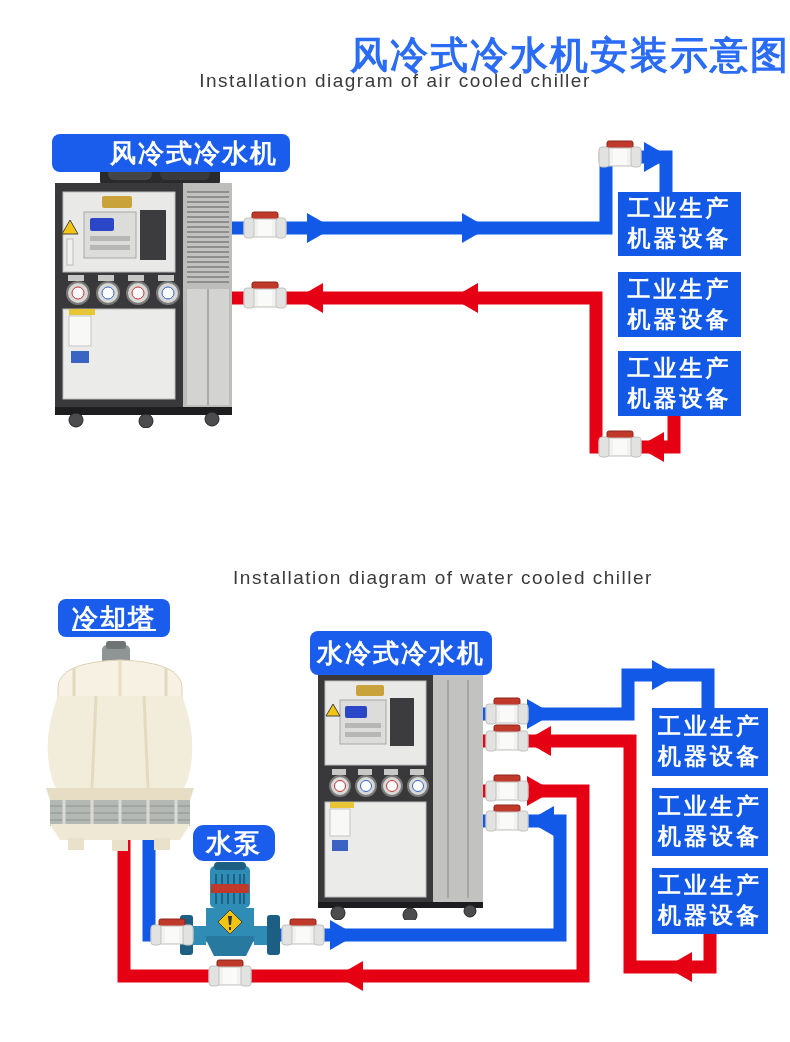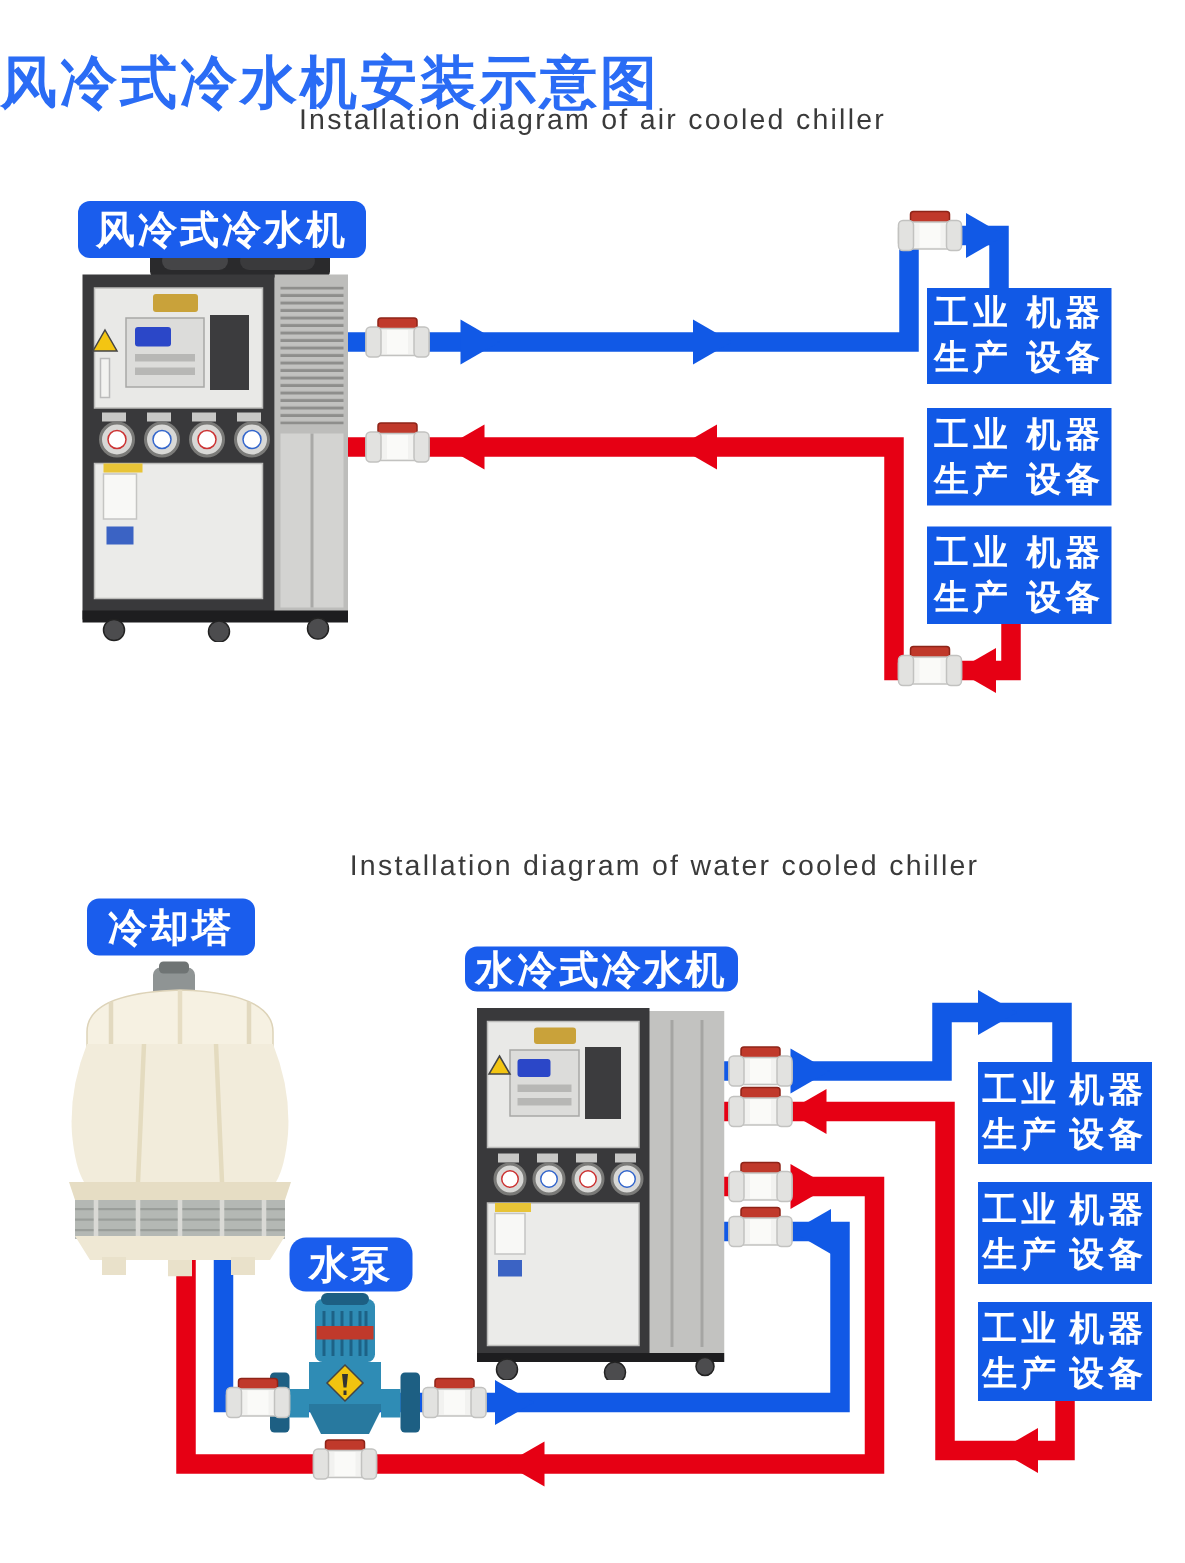--- a/index.html
+++ b/index.html
@@ -3,38 +3,38 @@
 <meta charset="utf-8">
 <style>
   html,body{margin:0;padding:0;background:#fff;}
   #stage{
     position:relative;width:790px;height:1042px;background:#ffffff;
     font-family:"Liberation Sans","DejaVu Sans",sans-serif;
     overflow:hidden;
   }
   .abs{position:absolute;}
   .section-title{
-    left:0;top:30px;width:790px;text-align:left;
+    left:0;top:30px;width:790px;text-align:right;
     font-size:38px;font-weight:bold;color:#2a6cf5;letter-spacing:2px;
   }
   .section-title.bottom{top:520px;}
   .section-subtitle{
     left:0;top:70px;width:790px;text-align:center;
     font-size:19px;color:#3a3a3a;letter-spacing:1.5px;font-weight:500;
   }
   .section-subtitle.bottom{top:567px;margin-left:48px;}
   .tag-label{
     background:#1a5ded;color:#fff;border-radius:8px;
     font-size:26px;font-weight:bold;letter-spacing:2px;
     display:flex;align-items:center;justify-content:center;
     z-index:40;
   }
   .equip-box{
     background:#1159e6;color:#ffffff;z-index:30;
-    display:flex;flex-direction:row;align-items:center;justify-content:center;
+    display:flex;flex-direction:column;align-items:center;justify-content:center;
     font-size:23px;font-weight:bold;letter-spacing:3px;line-height:1.3;
     text-align:center;
   }
   svg{display:block;}
   #pipes-layer{left:0;top:0;z-index:5;}
   .art{z-index:10;}
   #valves-layer{left:0;top:0;z-index:20;}
 </style>
 </head>
 <body>
@@ -269,39 +269,39 @@
     <use href="#ball-valve" x="230" y="976"></use>
     <use href="#ball-valve" x="507" y="714"></use>
     <use href="#ball-valve" x="507" y="741"></use>
     <use href="#ball-valve" x="507" y="791"></use>
     <use href="#ball-valve" x="507" y="821"></use>
   </svg>
 
   <div class="abs section-title">风冷式冷水机安装示意图</div>
   <div class="abs section-subtitle">Installation diagram of air cooled chiller</div>
 
-  <div class="abs tag-label" style="left:52px;top:134px;width:192px;height:38px;">风冷式冷水机</div>
+  <div class="abs tag-label" style="left:52px;top:134px;width:192px;height:38px;padding-left:46px;">风冷式冷水机</div>
 
   <div class="abs equip-box" style="left:618px;top:192px;width:123px;height:64px;">
     <span>工业生产</span>
     <span>机器设备</span>
   </div>
   <div class="abs equip-box" style="left:618px;top:272px;width:123px;height:65px;">
     <span>工业生产</span>
     <span>机器设备</span>
   </div>
   <div class="abs equip-box" style="left:618px;top:351px;width:123px;height:65px;">
     <span>工业生产</span>
     <span>机器设备</span>
   </div>
 
   <div class="abs section-subtitle bottom">Installation diagram of water cooled chiller</div>
 
-  <div class="abs tag-label" style="left:58px;top:599px;width:112px;height:38px;">冷却塔</div>
-  <div class="abs tag-label" style="left:310px;top:631px;width:182px;height:30px;">水冷式冷水机</div>
+  <div class="abs tag-label" style="left:58px;top:599px;width:112px;height:38px;text-decoration:underline;">冷却塔</div>
+  <div class="abs tag-label" style="left:310px;top:631px;width:182px;height:44px;">水冷式冷水机</div>
   <div class="abs tag-label" style="left:193px;top:825px;width:82px;height:36px;border-radius:11px;">水泵</div>
 
   <div class="abs equip-box" style="left:652px;top:708px;width:116px;height:68px;">
     <span>工业生产</span>
     <span>机器设备</span>
   </div>
   <div class="abs equip-box" style="left:652px;top:788px;width:116px;height:68px;">
     <span>工业生产</span>
     <span>机器设备</span>
   </div>

